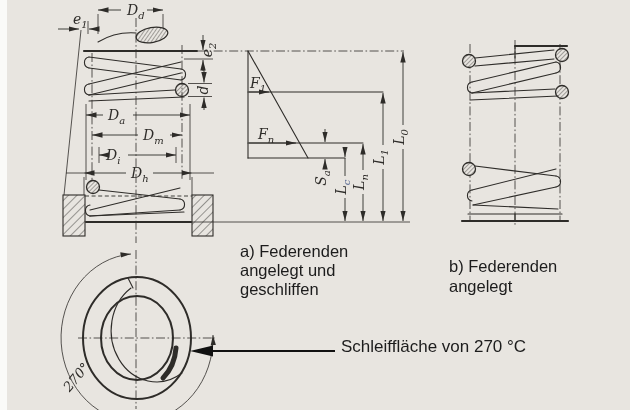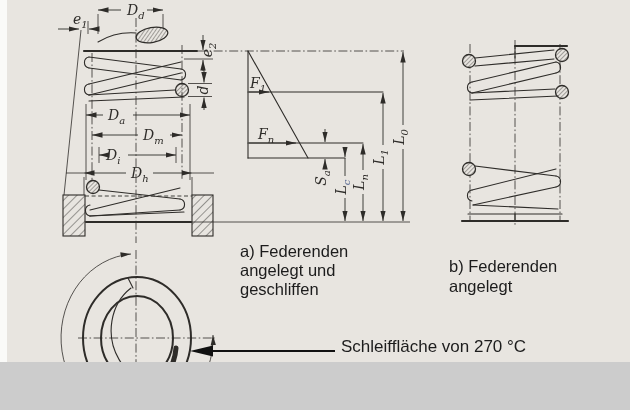--- a/index.html
+++ b/index.html
@@ -1,16 +1,16 @@
 <!DOCTYPE html>
 <html><head>
 <meta charset="utf-8">
 <style>
   html,body{margin:0;padding:0;background:#cccccc;}
-  #stage{position:relative;width:630px;height:362px;background:#e8e5e0;overflow:hidden;
+  #stage{position:relative;width:630px;height:410px;background:#e8e5e0;overflow:hidden;
          font-family:"Liberation Sans",sans-serif;}
   svg{position:absolute;left:0;top:0;}
   .ln{stroke:#2e2c29;stroke-width:1.1;fill:none;stroke-linecap:round;}
   .ln2{stroke:#2e2c29;stroke-width:2.2;fill:none;stroke-linecap:round;}
   .thin{stroke:#2e2c29;stroke-width:0.8;fill:none;}
   .cl{stroke:#2e2c29;stroke-width:0.8;fill:none;stroke-dasharray:9 2.5 1.6 2.5;}
   .dash{stroke:#2e2c29;stroke-width:0.9;fill:none;stroke-dasharray:4 2.6;}
   .dim{stroke:#2e2c29;stroke-width:0.9;fill:none;}
   .hatchline{stroke:#2e2c29;stroke-width:0.9;}
   .lbl{font-family:"DejaVu Serif",serif;font-style:italic;font-size:14px;fill:#2e2c29;}

